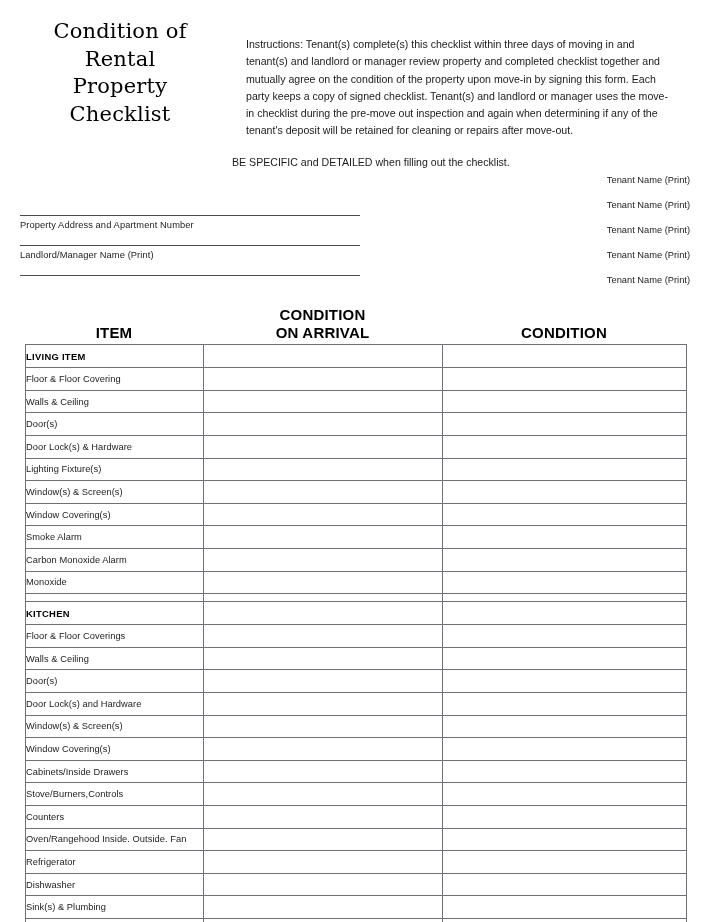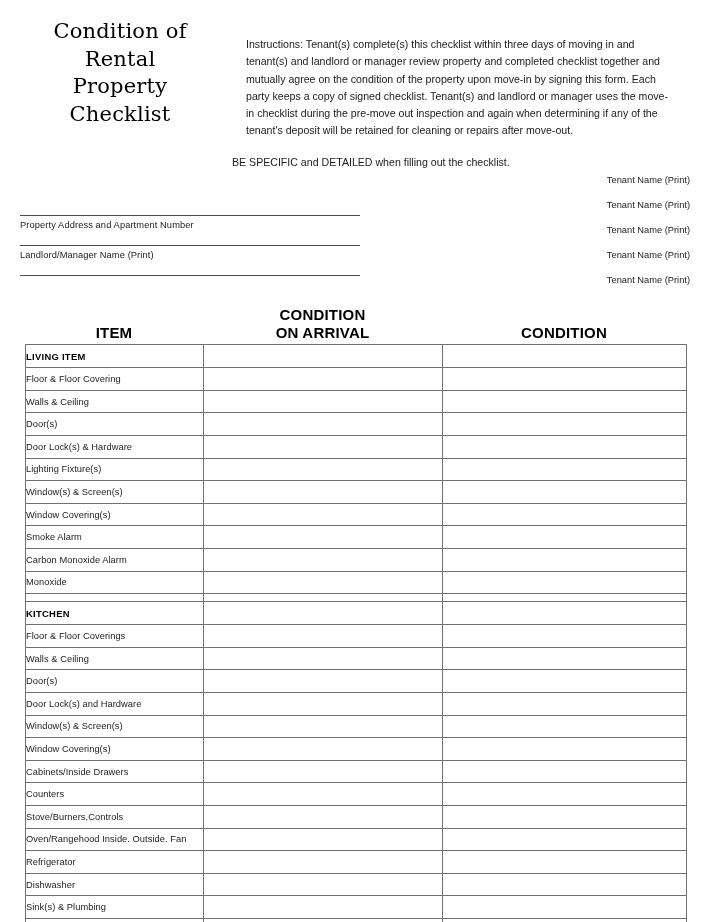--- a/index.html
+++ b/index.html
@@ -338,26 +338,26 @@
           <td class="cell-item">Window Covering(s)</td>
           <td></td>
           <td></td>
         </tr>
         <tr class="datarow">
           <td class="cell-item">Cabinets/Inside Drawers</td>
           <td></td>
           <td></td>
         </tr>
         <tr class="datarow">
+          <td class="cell-item">Stove/Burners,Controls</td>
+          <td></td>
+          <td></td>
+        </tr>
+        <tr class="datarow">
           <td class="cell-item">Counters</td>
-          <td></td>
-          <td></td>
-        </tr>
-        <tr class="datarow">
-          <td class="cell-item">Stove/Burners,Controls</td>
           <td></td>
           <td></td>
         </tr>
         <tr class="datarow">
           <td class="cell-item">Oven/Rangehood Inside. Outside. Fan</td>
           <td></td>
           <td></td>
         </tr>
         <tr class="datarow">
           <td class="cell-item">Refrigerator</td>

